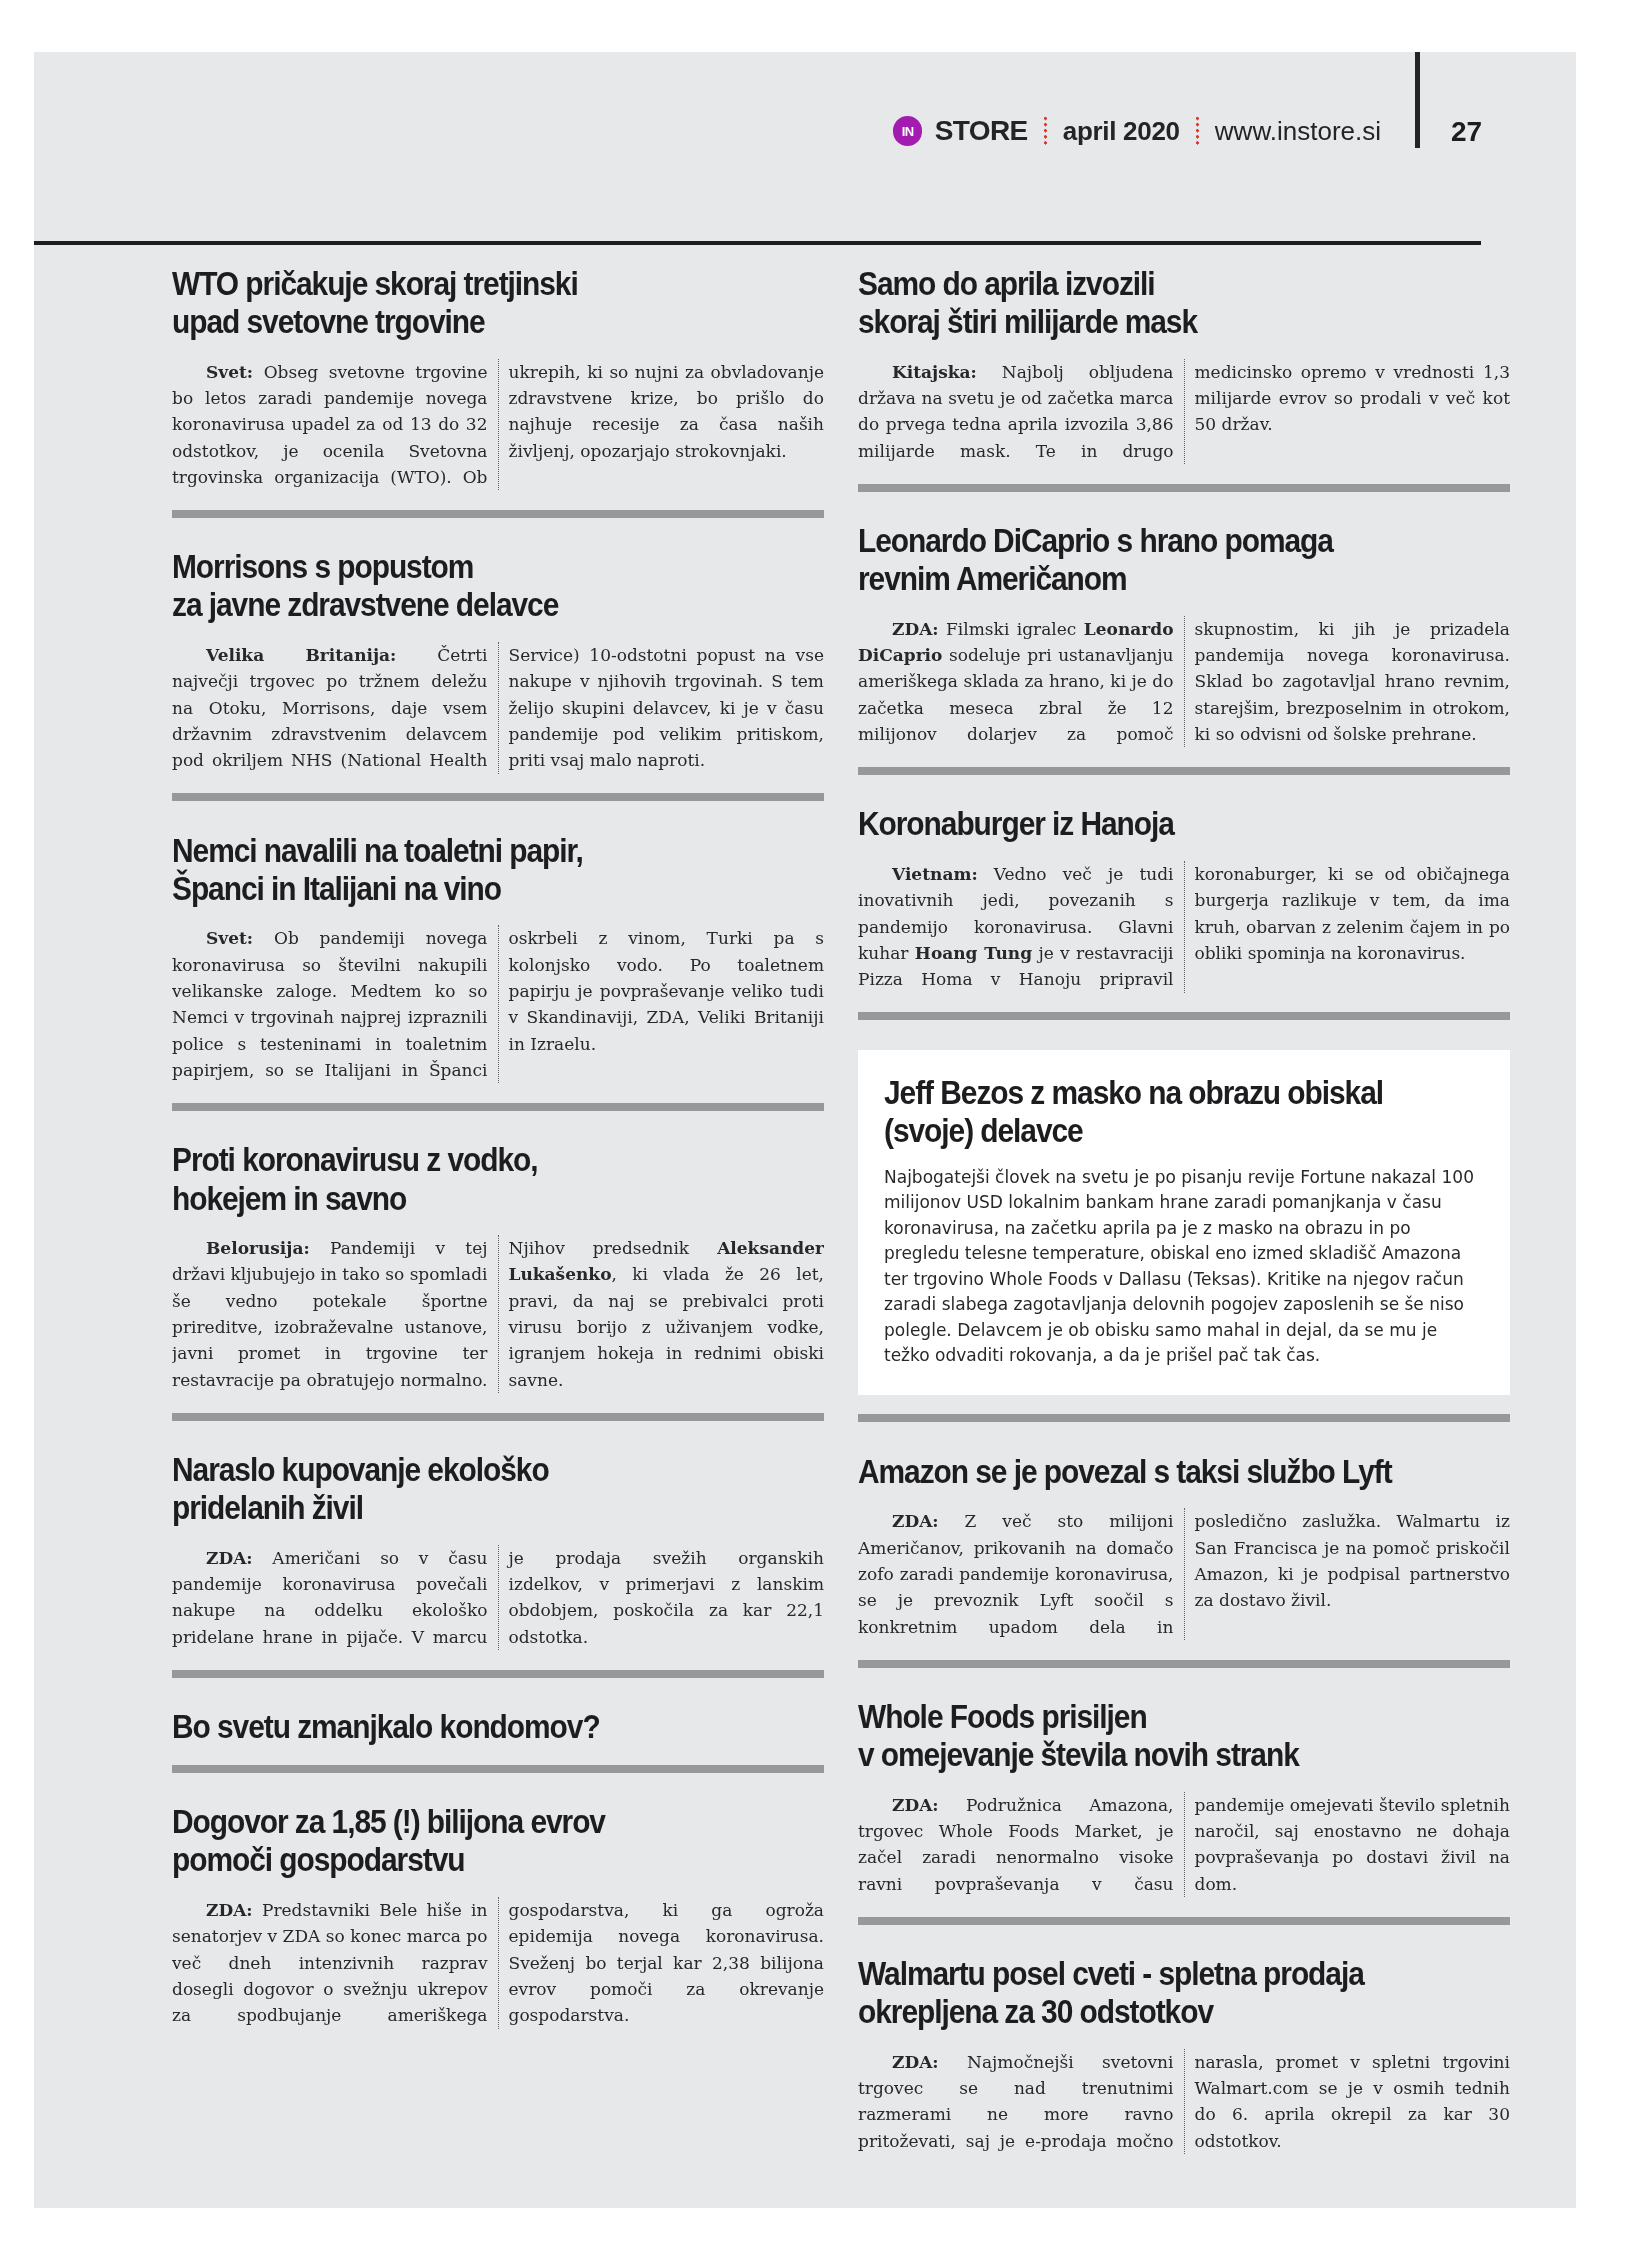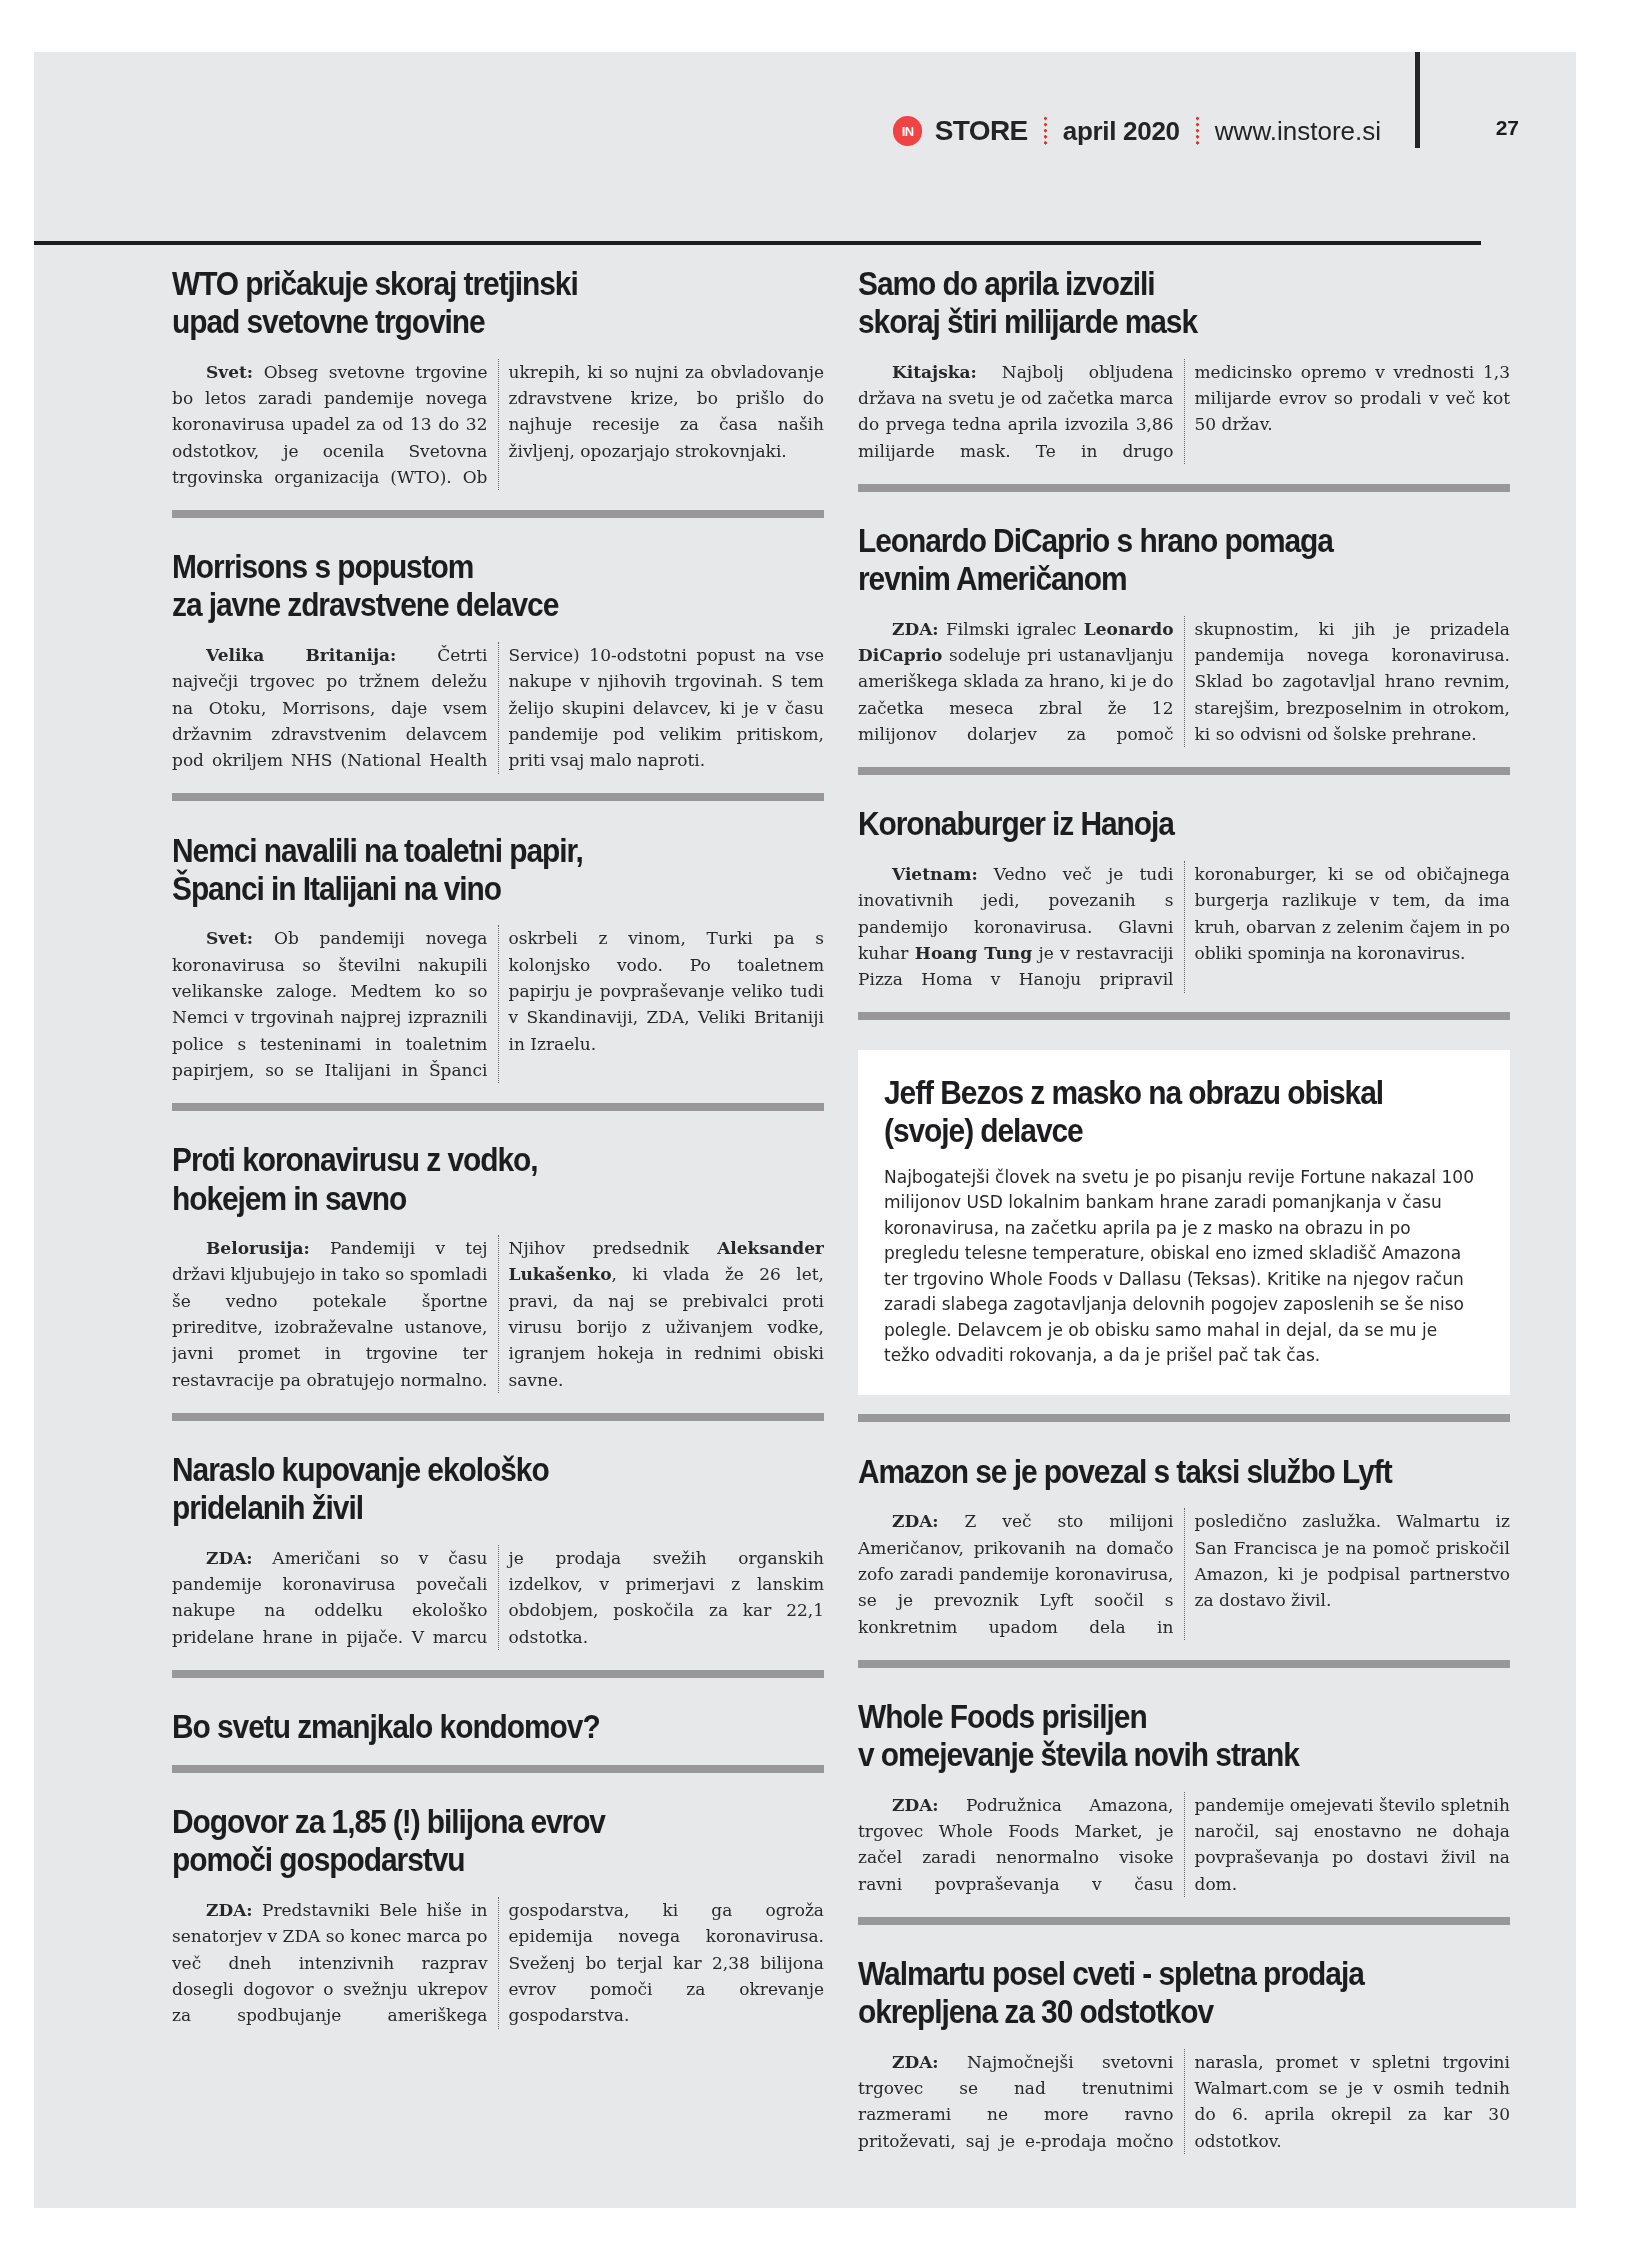--- a/index.html
+++ b/index.html
@@ -11,38 +11,38 @@
     position:absolute;left:34px;top:52px;width:1542px;height:2156px;
     background:#e7e8e9;
   }
   
   .header-meta{
     position:absolute;top:63px;right:195px;height:32px;
     display:flex;align-items:center;gap:16px;
     font-family:"Liberation Sans",sans-serif;color:#242426;
   }
   .logo-circle{
-    width:29.5px;height:29.5px;border-radius:50%;background:#ef4444;color:#fff;
+    width:29.5px;height:29.5px;border-radius:50%;background:#a21caf;color:#fff;
     display:flex;align-items:center;justify-content:center;
     font-weight:700;font-size:13px;letter-spacing:-0.6px;
   }
   .brand{font-weight:700;font-size:28px;letter-spacing:-0.6px;margin-left:-3.7px;}
   .dotsep{
     width:3.1px;height:29.5px;
     background-image:radial-gradient(circle at 1.5px 2.5px,#d9342b 1.4px,rgba(0,0,0,0) 1.7px);
     background-size:3.1px 6.1px;background-repeat:repeat-y;
   }
   .issue{font-weight:700;font-size:26px;letter-spacing:-0.3px;}
   .site{font-weight:400;font-size:26px;letter-spacing:0;}
   .header-vline{
     position:absolute;left:1381px;top:0;width:4.9px;height:96px;background:#242426;
   }
   .page-number{
-    position:absolute;left:1417px;top:64px;width:68px;text-align:right;
-    font-family:"Liberation Sans",sans-serif;font-weight:700;font-size:21px;color:#1d1d1f;
+    position:absolute;left:1417px;top:64px;width:68px;text-align:left;
+    font-family:"Liberation Sans",sans-serif;font-weight:700;font-size:28px;color:#1d1d1f;
   }
   .top-rule{
     position:absolute;left:0;top:189px;width:1447px;height:4.3px;background:#1d1d1f;
   }
   
   .columns{
     position:absolute;left:109px;top:212px;width:1373px;
     display:flex;gap:34px;margin-left:29px;
   }
   .col{width:652px;height:1943px;overflow:hidden;}

